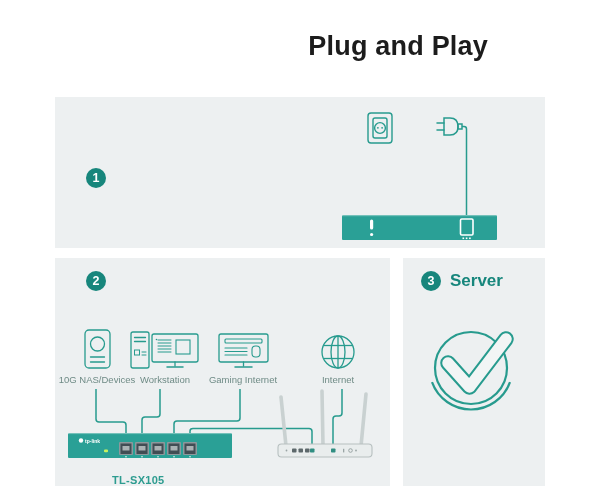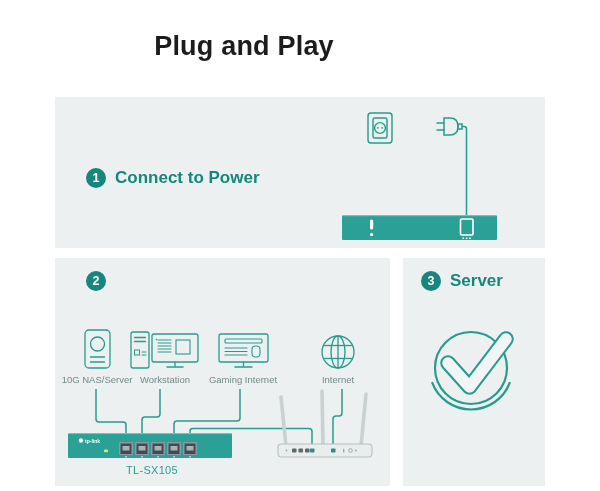--- a/index.html
+++ b/index.html
@@ -1,36 +1,36 @@
 <!DOCTYPE html>
 <html><head>
 <meta charset="utf-8">
 <style>
   html,body{margin:0;padding:0;background:#ffffff;}
   .canvas{position:relative;width:600px;height:491px;background:#ffffff;overflow:hidden;
           font-family:"Liberation Sans",sans-serif;}
-  .title{position:absolute;top:31px;left:0;width:488px;text-align:center;
+  .title{position:absolute;top:31px;left:0;width:488px;text-align:right;
          font-size:27px;font-weight:bold;color:#1c1c1c;letter-spacing:.2px;}
   .panel{position:absolute;background:#edf0f1;}
   #panel1{left:55px;top:97px;width:490px;height:151px;}
   #panel2{left:55px;top:258px;width:335px;height:228px;}
   #panel3{left:403px;top:258px;width:142px;height:228px;}
   .step{position:absolute;display:flex;align-items:center;gap:9px;}
   #step1{left:31px;top:71px;}
   #step2{left:31px;top:13px;}
   #step3{left:18px;top:13px;}
   .badge{width:20px;height:20px;border-radius:50%;background:#17867c;color:#fff;
          font-size:12.5px;font-weight:bold;display:flex;align-items:center;justify-content:center;
          flex:0 0 auto;}
   .step-label{color:#17867c;font-size:17px;font-weight:bold;white-space:pre;}
   .art{position:absolute;left:0;top:0;}
   .dev-label{position:absolute;transform:translateX(-50%);font-size:9.5px;color:#6f8b86;
              white-space:nowrap;top:116px;}
-  .model-label{position:absolute;left:57px;top:206px;width:80px;text-align:center;
-               font-size:11px;color:#2d9c90;letter-spacing:.3px;}
+  .model-label{position:absolute;left:57px;top:216px;width:80px;
+               font-size:11px;color:#2d9c90;letter-spacing:.3px;font-weight:bold;}
 </style>
 </head>
 <body>
 
 <div class="canvas">
 
   <div class="title">Plug and Play</div>
 
   <div class="panel" id="panel1">
     <svg class="art" width="490" height="151" viewBox="0 0 490 151">
@@ -57,21 +57,20 @@
         <rect x="315" y="122.5" width="3.2" height="10" rx="1.6" fill="#ffffff"></rect>
         <circle cx="316.6" cy="137.5" r="1.6" fill="#ffffff"></circle>
         <rect x="405.5" y="122" width="12.5" height="16" rx="1.2" fill="none" stroke="#ffffff" stroke-width="1.6"></rect>
         <rect x="407.5" y="140.5" width="1.6" height="1.6" fill="#ffffff"></rect>
         <rect x="410.8" y="140.5" width="1.6" height="1.6" fill="#ffffff"></rect>
         <rect x="414.1" y="140.5" width="1.6" height="1.6" fill="#ffffff"></rect>
       </g>
     </svg>
     <div class="step" id="step1">
       <div class="badge">1</div>
-      <div class="step-label">Connect to Power</div>
     </div>
   </div>
 
   <div class="panel" id="panel2">
     <svg class="art" width="335" height="228" viewBox="0 0 335 228">
 
       <g stroke="#279b8e" stroke-width="1.3" fill="none" stroke-linecap="round">
         <rect x="30" y="72" width="25" height="38" rx="4"></rect>
         <circle cx="42.5" cy="86" r="7"></circle>
         <line x1="35.5" y1="99" x2="49.5" y2="99"></line>
@@ -179,21 +178,21 @@
           <g>
             <rect x="128" y="184" width="14" height="13" rx="1" fill="#8d989c"></rect>
             <rect x="129.5" y="185.5" width="11" height="10.5" fill="#414d54"></rect>
             <rect x="131.5" y="188" width="7" height="4.5" fill="#aab2b4"></rect>
             <rect x="134.3" y="198" width="1.4" height="1.4" fill="#d7ece9"></rect>
           </g>
         </g>
       </g>
     </svg>
 
-    <span class="dev-label" style="left:42px">10G NAS/Server</span>
+    <span class="dev-label" style="left:42px">10G NAS/Devices</span>
     <span class="dev-label" style="left:110px">Workstation</span>
     <span class="dev-label" style="left:188px">Gaming Internet</span>
     <span class="dev-label" style="left:283px">Internet</span>
     <span class="model-label">TL-SX105</span>
 
     <div class="step" id="step2">
       <div class="badge">2</div>
     </div>
   </div>
 

